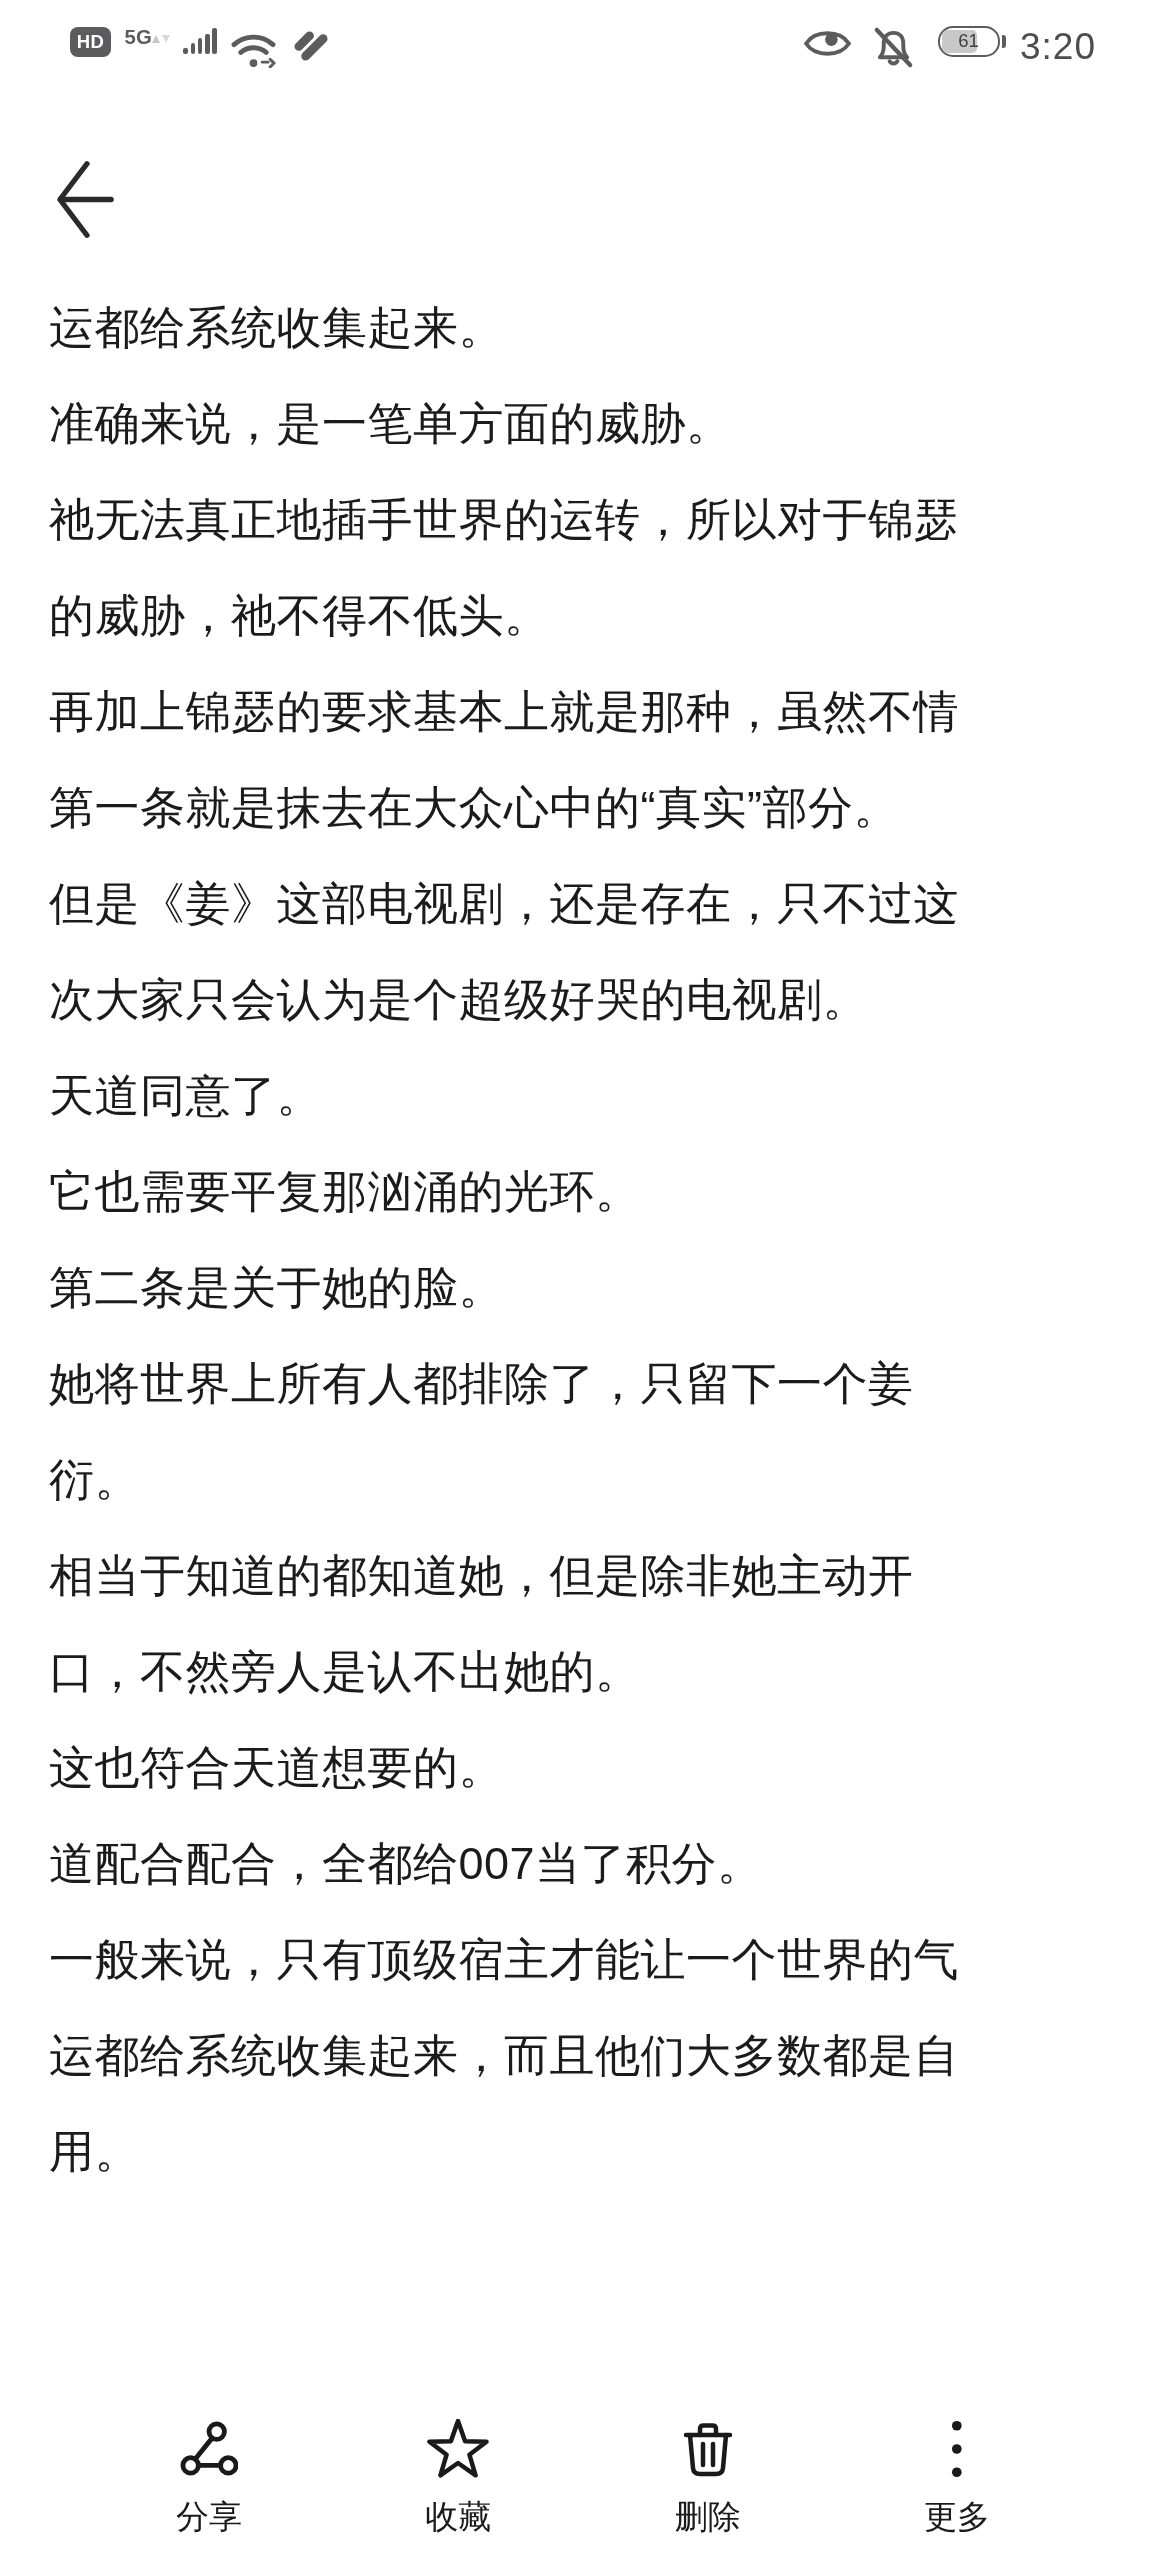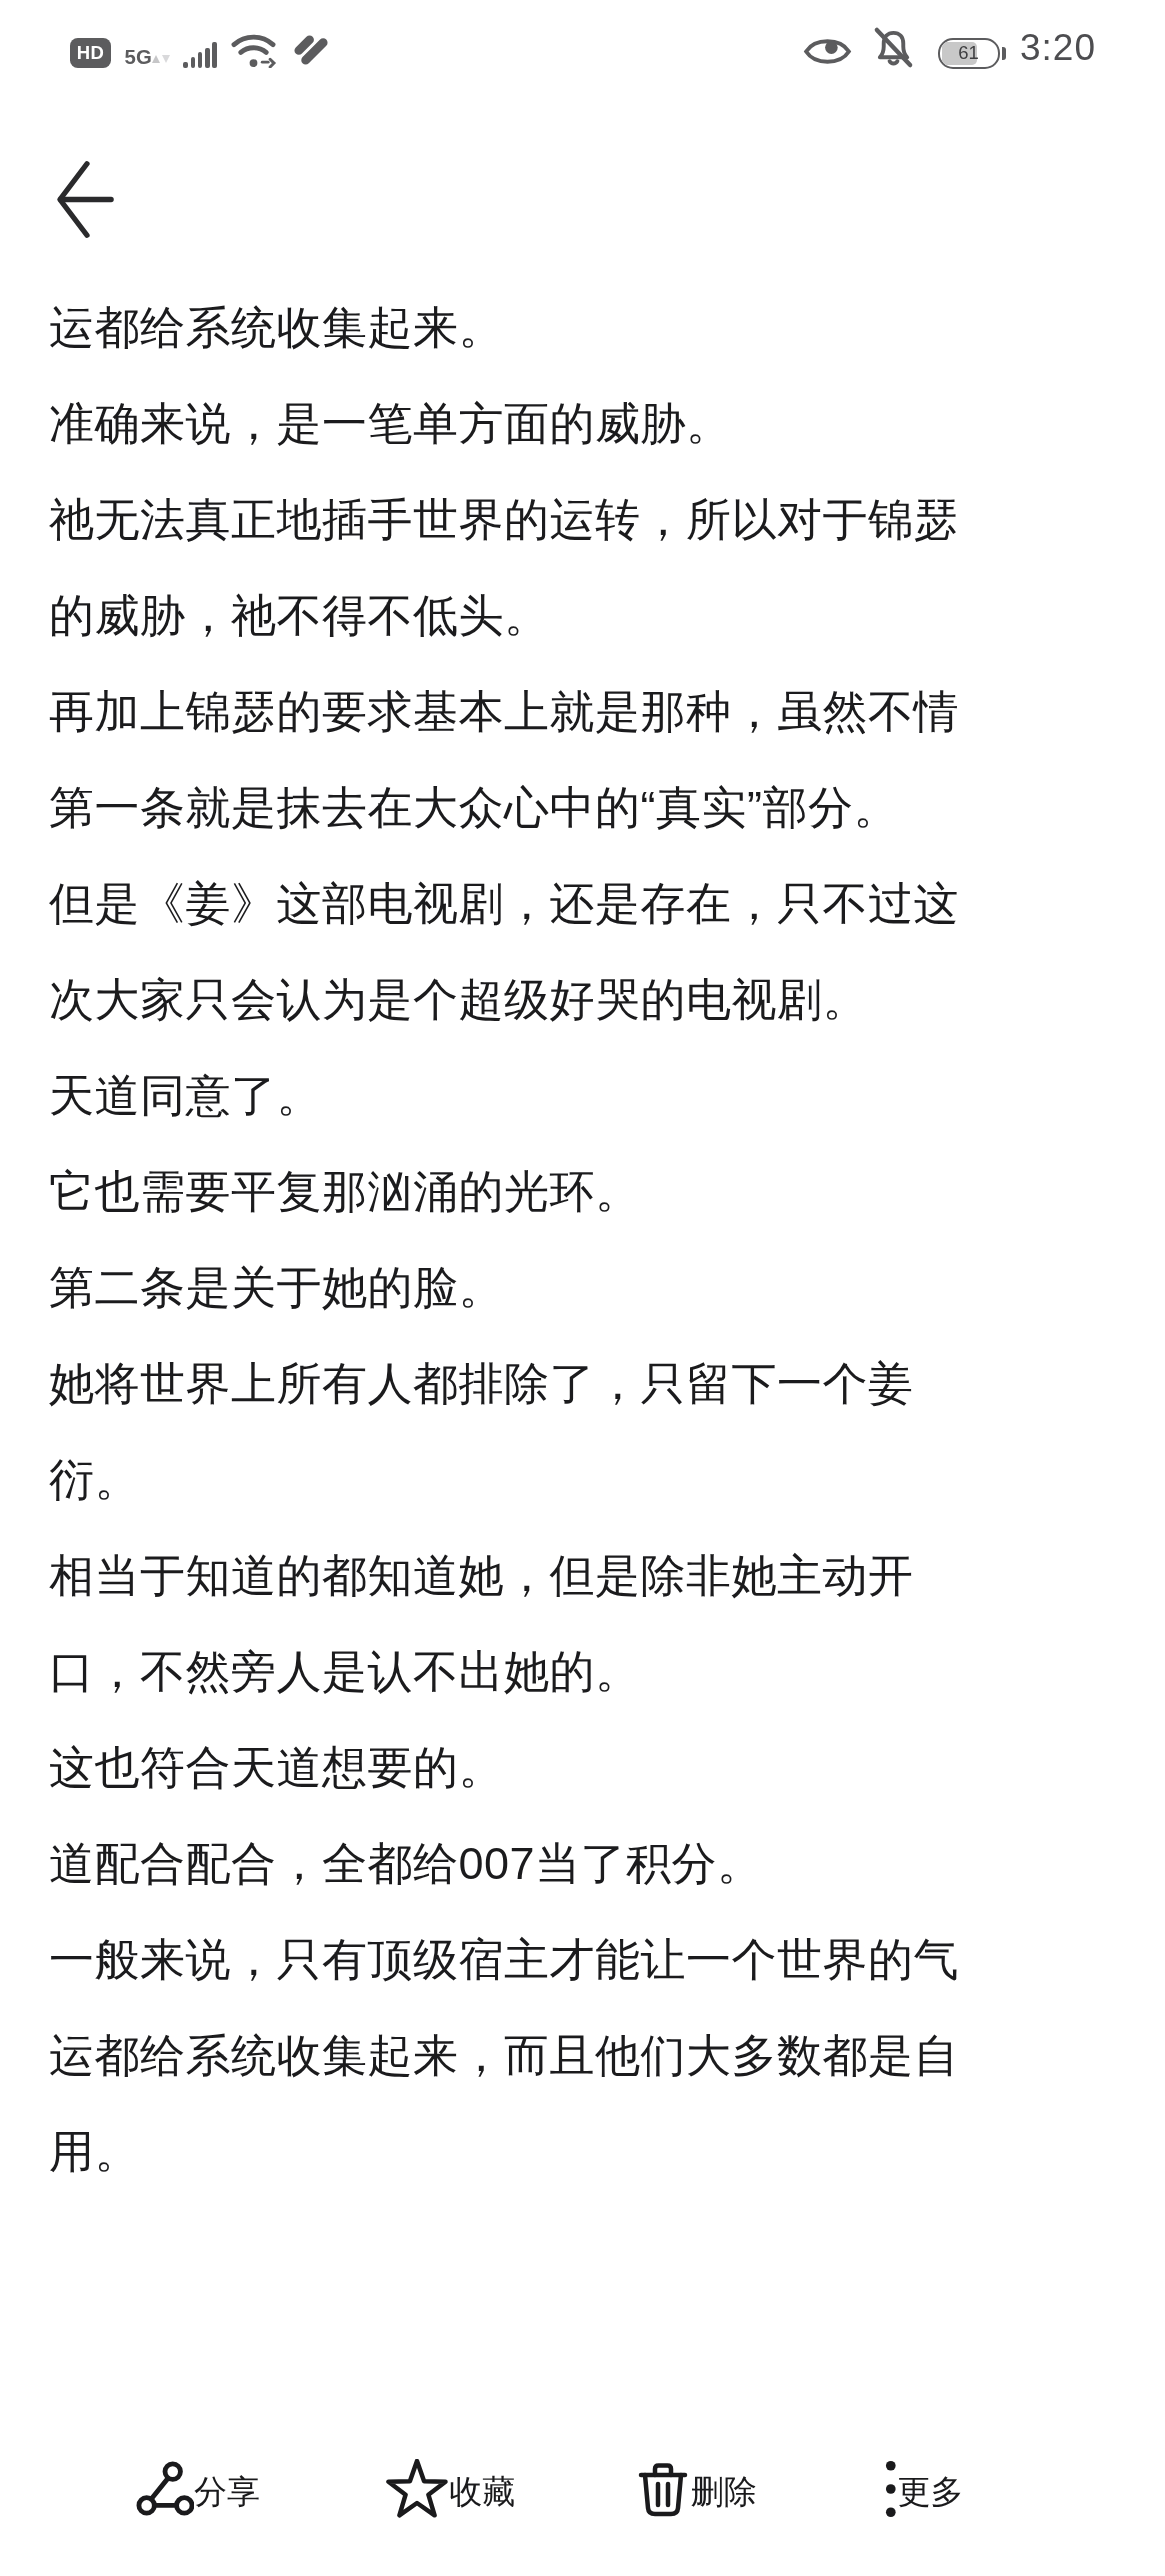--- a/index.html
+++ b/index.html
@@ -4,21 +4,21 @@
 <style>
   * { margin:0; padding:0; box-sizing:border-box; }
   html,body { width:1166px; height:2576px; background:#ffffff; overflow:hidden;
               font-family:"Liberation Sans", sans-serif; }
   .screen { position:relative; width:1166px; height:2576px; background:#fff; }
 
   
   .statusbar { position:absolute; top:19.4px; left:0; right:0; height:56px;
                display:flex; justify-content:space-between; align-items:center;
                padding:0 70px; color:#5c5c5e; }
-  .sb-left, .sb-right { display:flex; align-items:flex-end; gap:13.6px; }
+  .sb-left, .sb-right { display:flex; align-items:flex-start; gap:13.6px; }
   .hd-badge { background:#5c5c5e; color:#fff; font-weight:bold; font-size:18.5px;
               width:41px; height:30px; border-radius:7.8px; display:flex;
               align-items:center; justify-content:center; letter-spacing:0.5px; }
   .net5g { display:flex; flex-direction:row; align-items:center; line-height:1; }
   .net5g .g { font-size:20.4px; font-weight:bold; color:#5c5c5e; }
   .net5g .arrows { display:flex; gap:1.9px; margin-top:2.9px; }
   .tri { width:0; height:0; }
   .tri.up { border-left:4.9px solid transparent; border-right:4.9px solid transparent;
             border-bottom:8.7px solid #c6c6c8; }
   .tri.down { border-left:4.9px solid transparent; border-right:4.9px solid transparent;
@@ -41,21 +41,21 @@
              display:flex; align-items:center; justify-content:center; cursor:pointer; }
 
   
   .content { position:absolute; top:280px; left:49px; right:49px; }
   .tline { height:96px; line-height:96px; font-size:45px; color:#1b1b1d;
            white-space:nowrap; letter-spacing:0.5px; }
 
   
   .toolbar { position:absolute; left:0; right:0; top:2411px; height:155px;
              display:flex; justify-content:space-between; padding:0 136px; }
-  .tb-item { width:146px; display:flex; align-items:center;
+  .tb-item { width:146px; display:flex; flex-direction:column; align-items:center;
              cursor:pointer; }
   .tb-iconbox { height:76px; display:flex; align-items:center; justify-content:center; }
   .tb-label { font-size:33px; color:#1a1a1c; margin-top:7.8px; }
   svg { display:block; }
 </style>
 </head>
 <body>
 
 <div class="screen">
 

